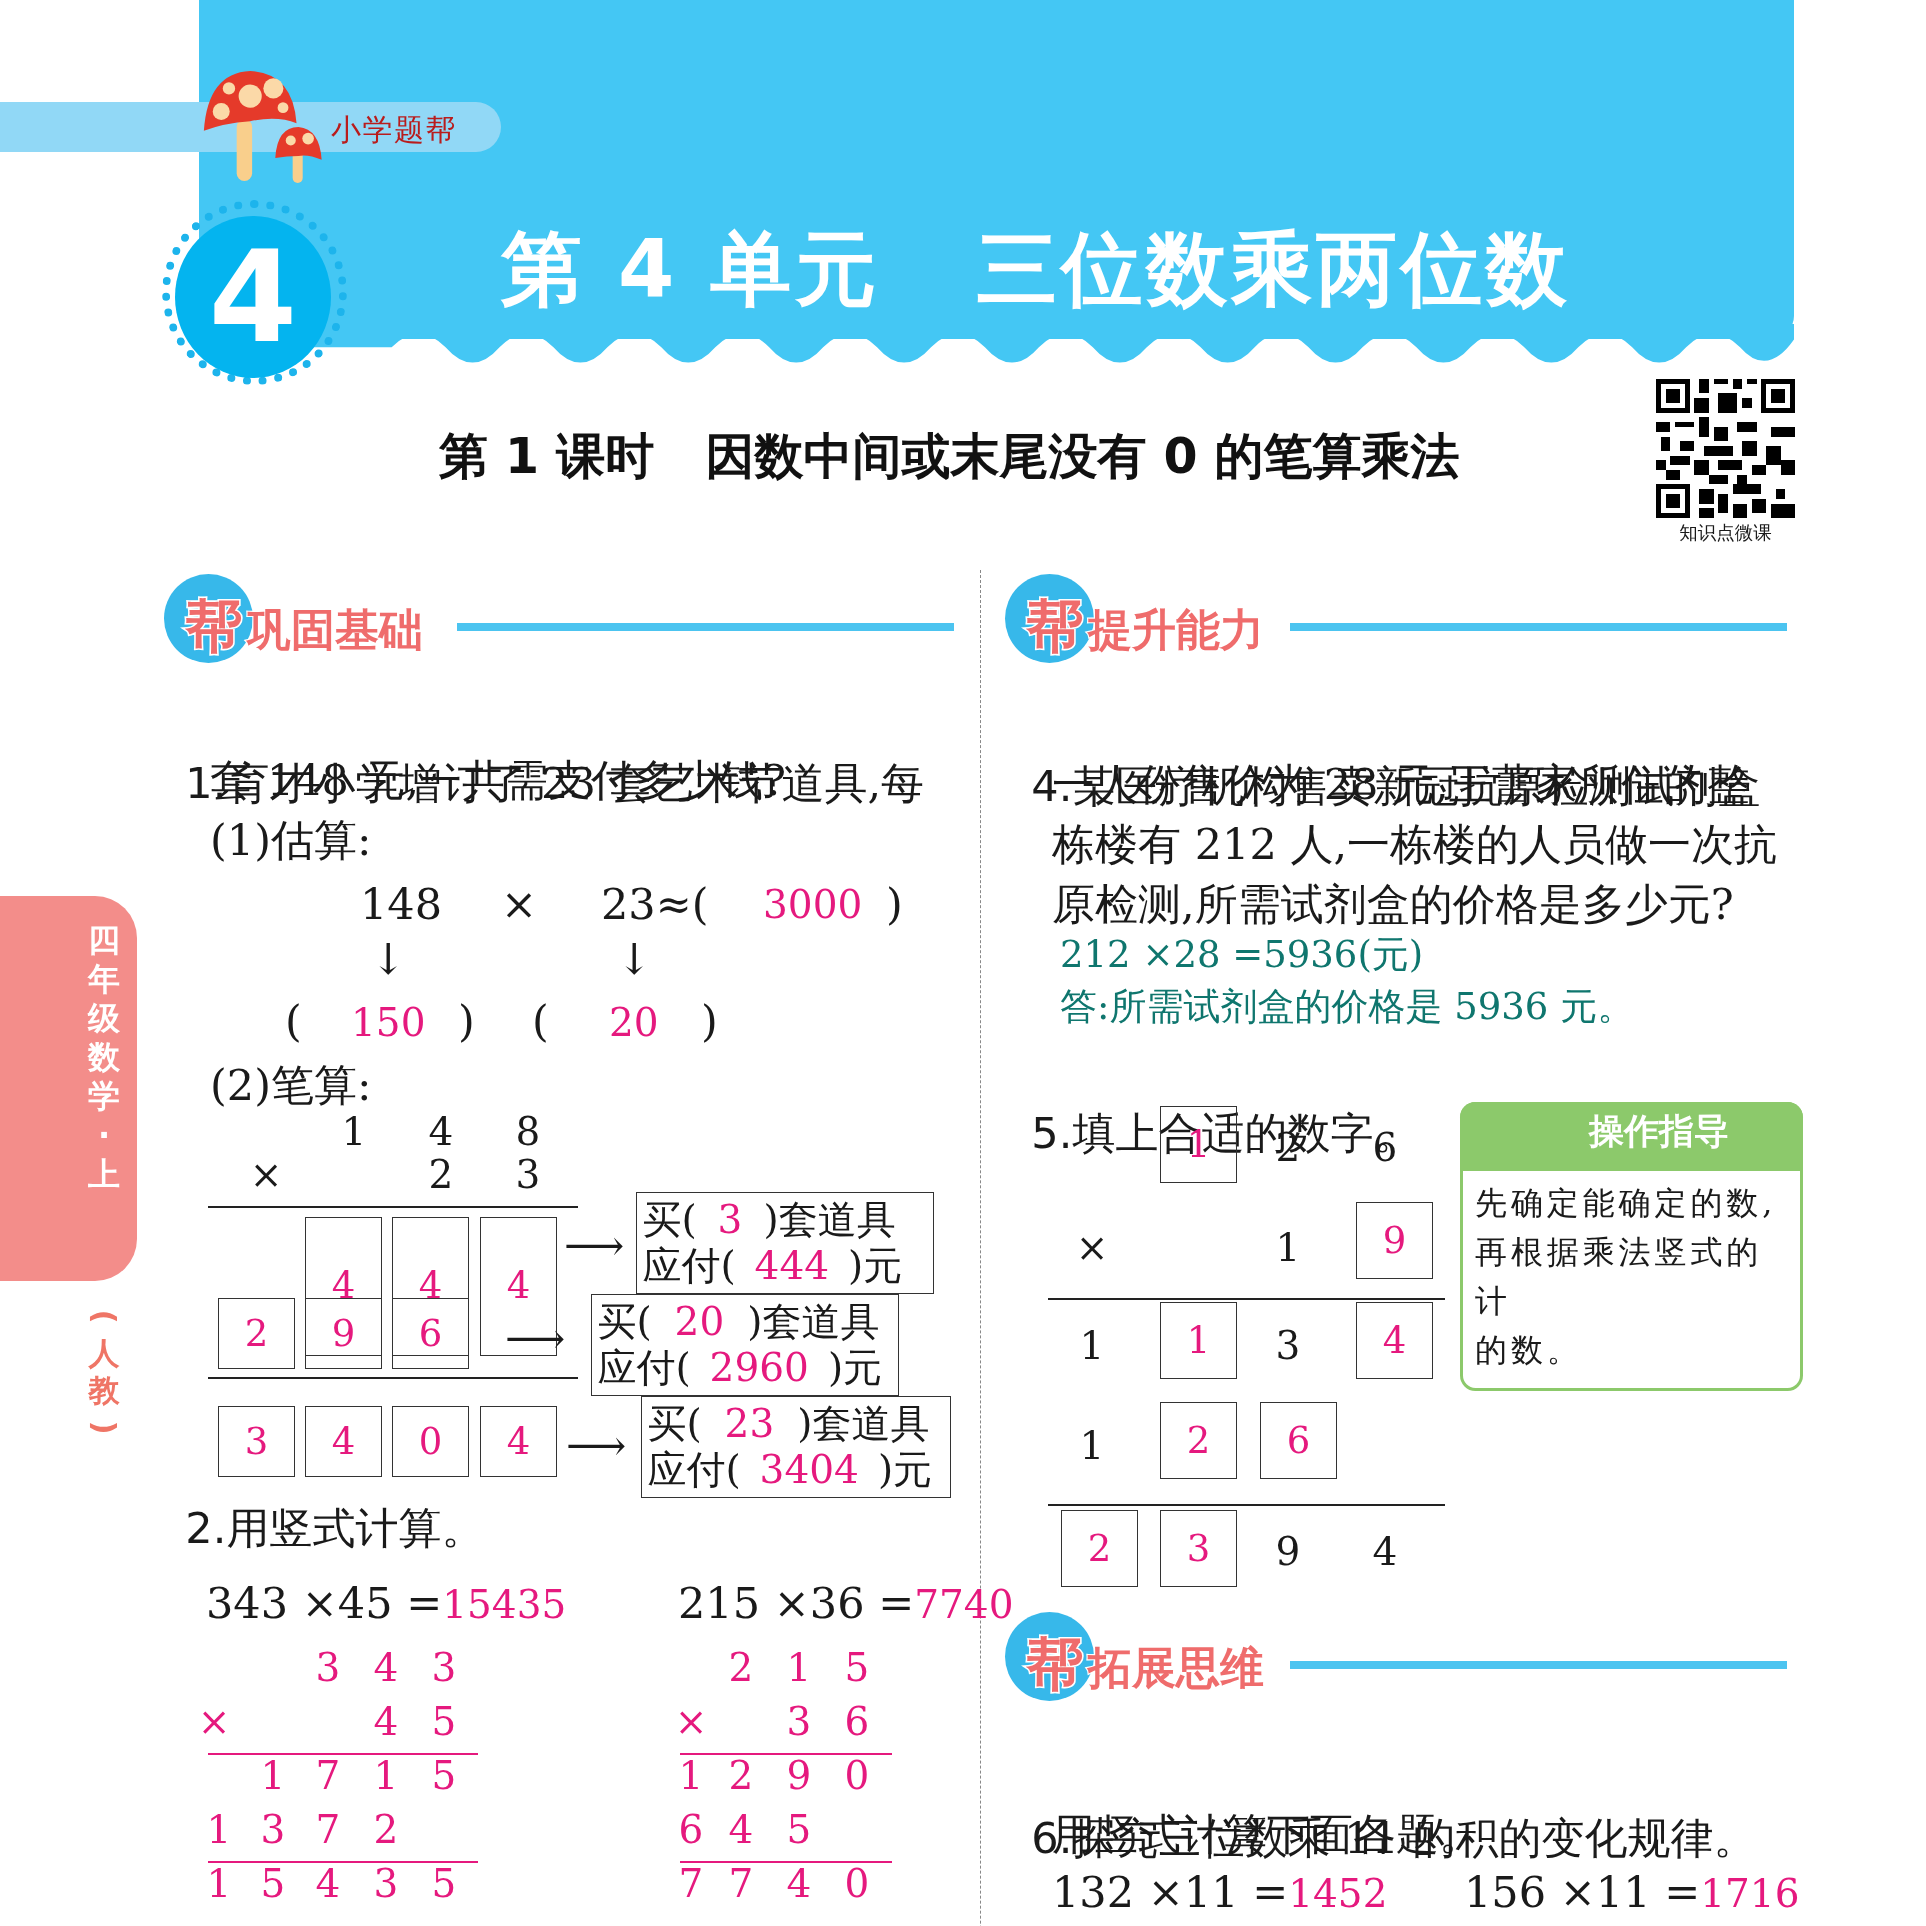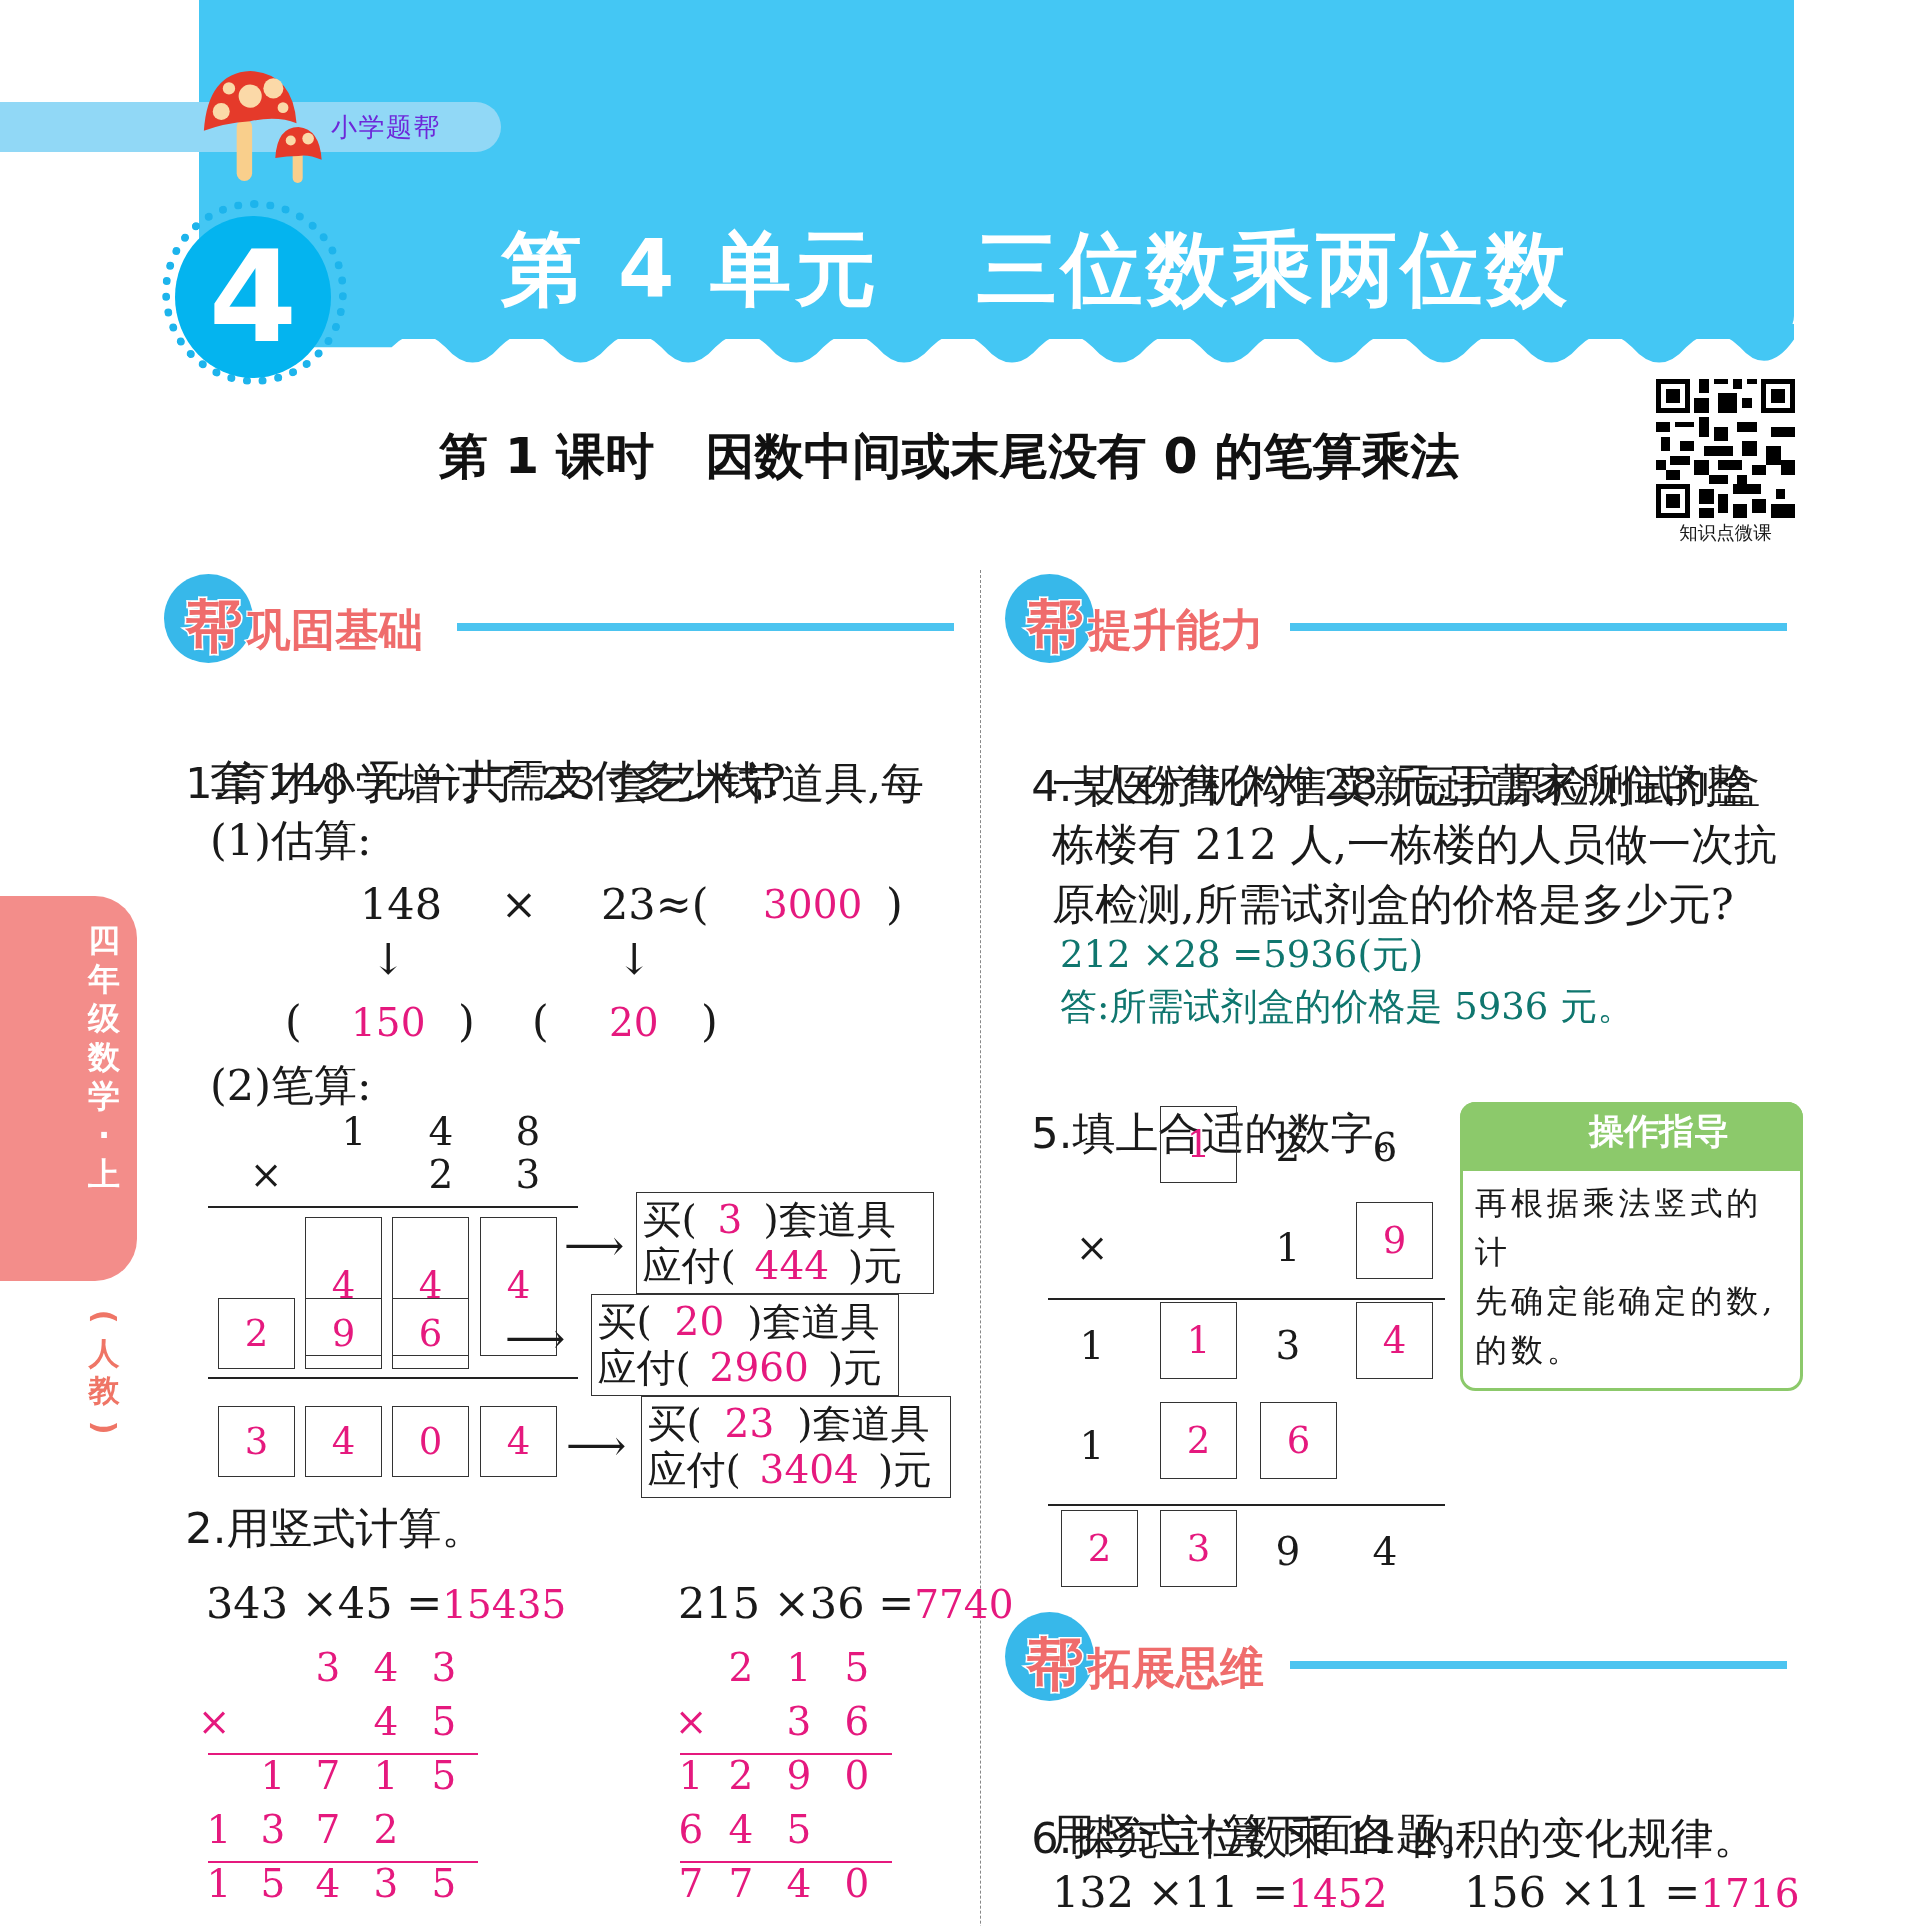--- a/index.html
+++ b/index.html
@@ -3,21 +3,21 @@
 <meta charset="utf-8">
 <style>
   html,body{margin:0;padding:0;background:#fff;}
   body{width:1968px;height:2731px;position:relative;overflow:hidden;font-family:"DejaVu Serif","Liberation Serif",serif;color:#1a1a1a;}
   .abs{position:absolute;}
   .pink{color:#e5197e;}
   
   #hdr{left:199px;top:0;width:1595px;height:339px;background:#44c7f4;border-bottom-right-radius:23px;}
   #waves{left:199px;top:324px;width:1595px;height:54px;}
   #brand-bar{left:0;top:102px;width:501px;height:50px;background:#91d8f6;border-radius:0 27px 27px 0;}
-  #brand-text{left:331px;top:110px;font-size:26px;font-family:"DejaVu Sans",sans-serif;color:#6d28d9;letter-spacing:1.5px;}
+  #brand-text{left:331px;top:110px;font-size:30px;font-family:"DejaVu Sans",sans-serif;color:#b91c1c;letter-spacing:1.5px;}
   #unit-circle-dots{left:162px;top:200px;width:185px;height:185px;border-radius:50%;border:8.5px dotted #1db4ec;box-sizing:border-box;}
   #unit-circle{left:175px;top:216px;width:156px;height:162px;border-radius:50%;background:#04b4ef;}
   #unit-num{left:175px;top:216px;width:156px;height:162px;line-height:162px;text-align:center;color:#fff;font-size:127px;font-family:"DejaVu Sans",sans-serif;font-weight:bold;}
   #unit-title{left:501px;top:216px;font-size:81px;color:#fff;font-family:"DejaVu Sans",sans-serif;font-weight:bold;letter-spacing:3.9px;white-space:pre;}
   #lesson-title{left:439px;top:424px;font-size:49px;font-family:"DejaVu Sans",sans-serif;font-weight:bold;white-space:pre;color:#111;}
   #qr{left:1656px;top:379px;width:139px;height:139px;}
   #qr-caption{left:1656px;top:520px;width:139px;text-align:center;font-size:18.5px;}
   
   #side-tab{left:0;top:896px;width:137px;height:385px;background:#f38d8a;border-radius:0 42px 42px 0;}
   #side-tab-text{left:83px;top:921px;width:42px;font-size:32px;line-height:39px;color:#fff;font-family:"DejaVu Sans",sans-serif;font-weight:bold;text-align:center;}
@@ -302,22 +302,22 @@
   <div class="box" style="left:1061px;top:1510px;width:77px;height:77px;line-height:75px">2</div>
   <div class="box" style="left:1160px;top:1510px;width:77px;height:77px;line-height:75px">3</div>
   <div class="cell" style="left:1267px;top:1529px">9</div>
   <div class="cell" style="left:1364px;top:1529px">4</div>
 </div>
 
 <div class="abs" id="guide"></div>
 <div class="abs" id="guide-head"></div>
 <div class="abs" id="guide-title">操作指导</div>
 <div class="abs" id="guide-body">
+  <div>先确定能确定的数,</div>
   <div>再根据乘法竖式的计</div>
-  <div>先确定能确定的数,</div>
   <div>的数。</div>
 </div>
 
 <div class="abs sec" style="left:1005px;top:1612px;width:790px">
   <div class="bubble"></div>
   <div class="bang">帮</div>
   <div class="lbl">拓展思维</div>
   <div class="line" style="left:285px;width:497px"></div>
 </div>
 

